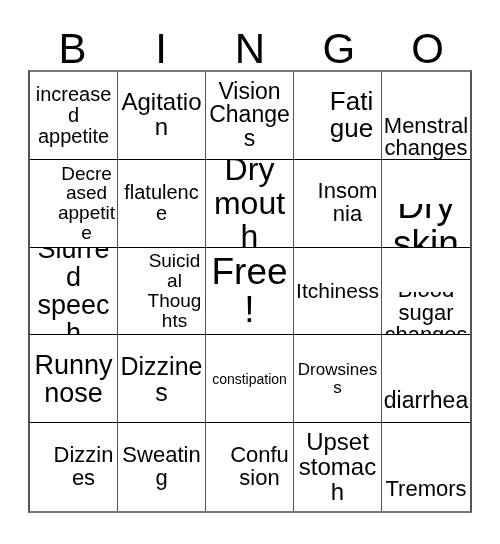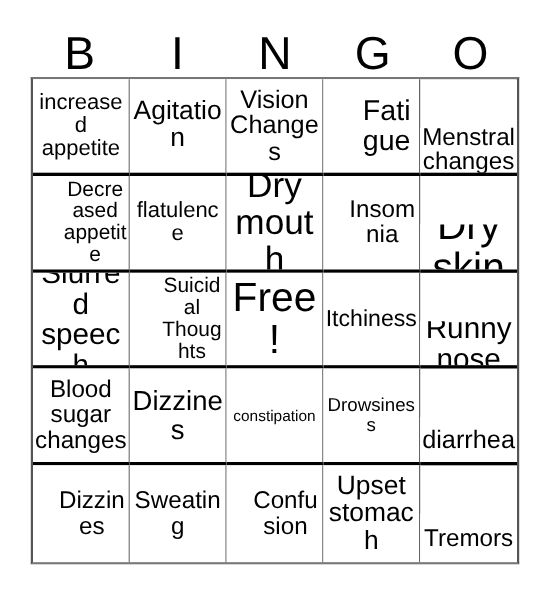--- a/index.html
+++ b/index.html
@@ -59,21 +59,21 @@
     box-sizing: border-box;
     display: grid;
     grid-template-columns: repeat(5, 1fr);
     grid-template-rows: repeat(5, 1fr);
     background: #ffffff;
   }
 
   .bingo-cell {
     box-sizing: border-box;
     border-right: 1px solid #555555;
-    border-bottom: 3px solid #000000;
+    border-bottom: 1px solid #000000;
     display: flex;
     align-items: center;
     justify-content: center;
     text-align: center;
     padding: 0 1px;
     overflow: hidden;
     background: #ffffff;
   }
   .bingo-cell:nth-child(5n) {
     border-right: none;
@@ -161,25 +161,25 @@
     <div class="bingo-cell">
         <span class="cell-text fs-19">Suicidal Thoughts</span>
       </div>
     <div class="bingo-cell">
         <span class="cell-text fs-37">Free!</span>
       </div>
     <div class="bingo-cell">
         <span class="cell-text fs-18">Itchiness</span>
       </div>
     <div class="bingo-cell">
+        <span class="cell-text fs-22">Blood sugar changes</span>
+      </div>
+
+    <div class="bingo-cell">
         <span class="cell-text fs-27">Runny nose</span>
-      </div>
-
-    <div class="bingo-cell">
-        <span class="cell-text fs-22">Blood sugar changes</span>
       </div>
     <div class="bingo-cell">
         <span class="cell-text fs-25">Dizzines</span>
       </div>
     <div class="bingo-cell">
         <span class="cell-text fs-14">constipation</span>
       </div>
     <div class="bingo-cell">
         <span class="cell-text fs-17">Drowsiness</span>
       </div>

